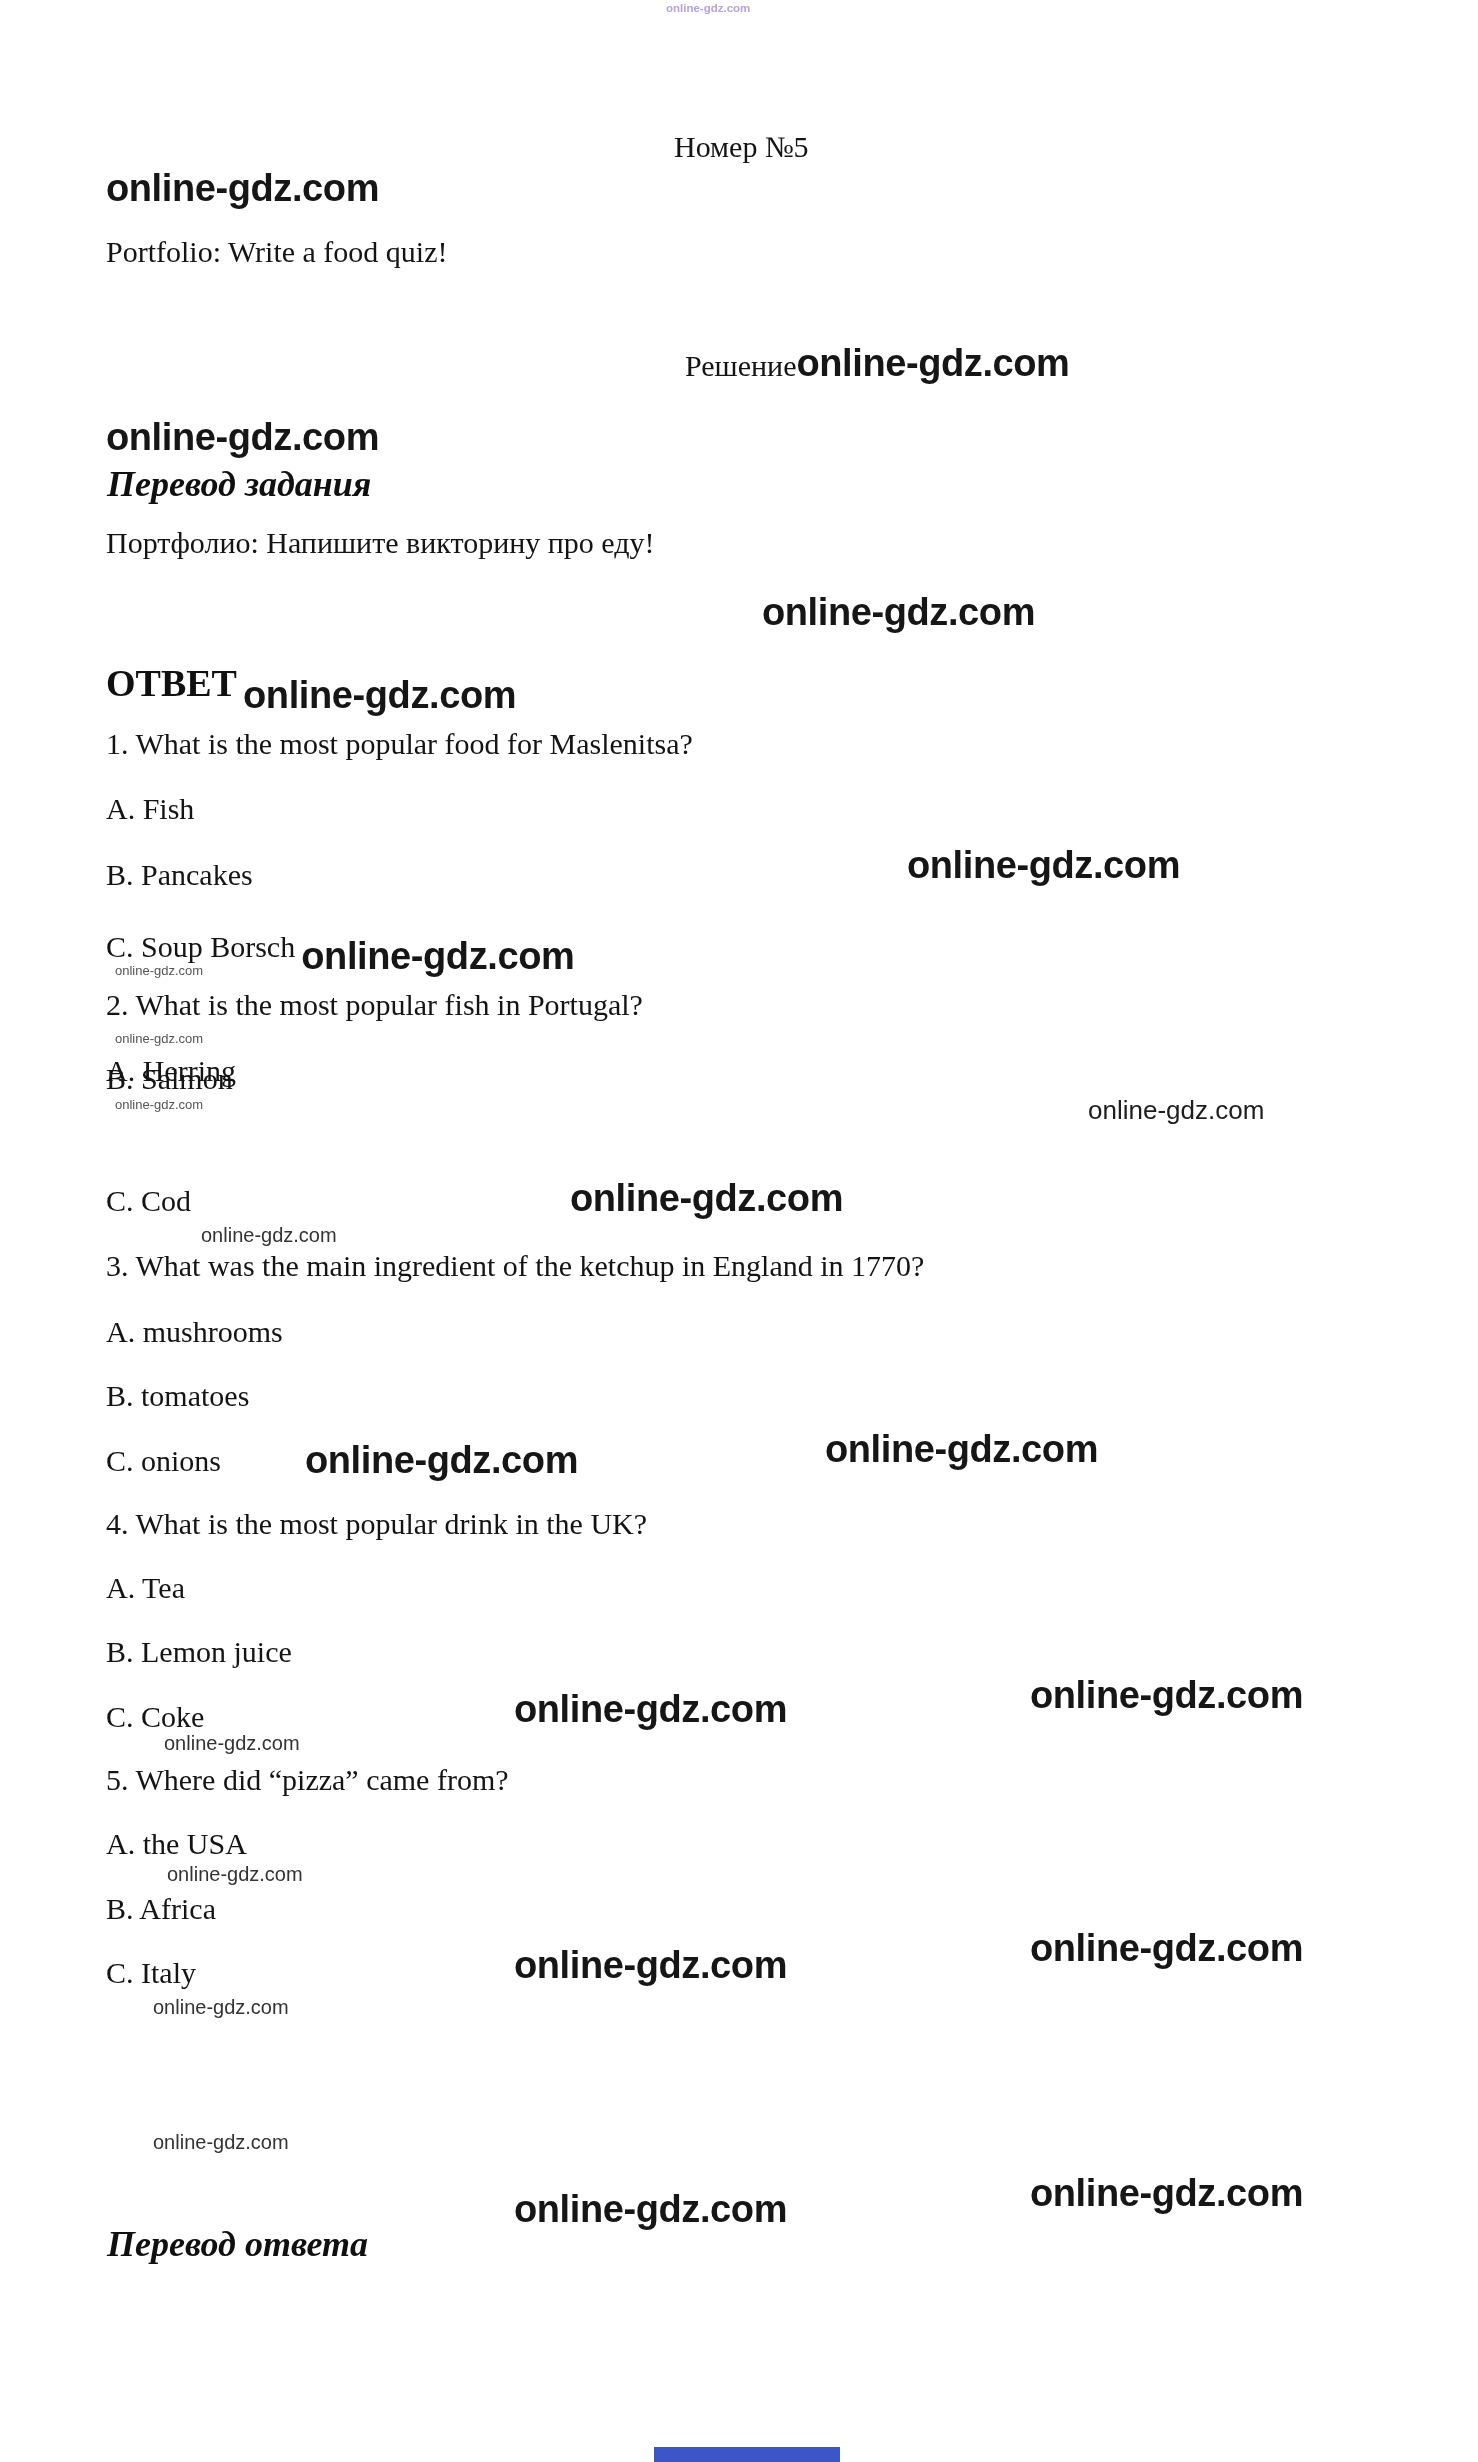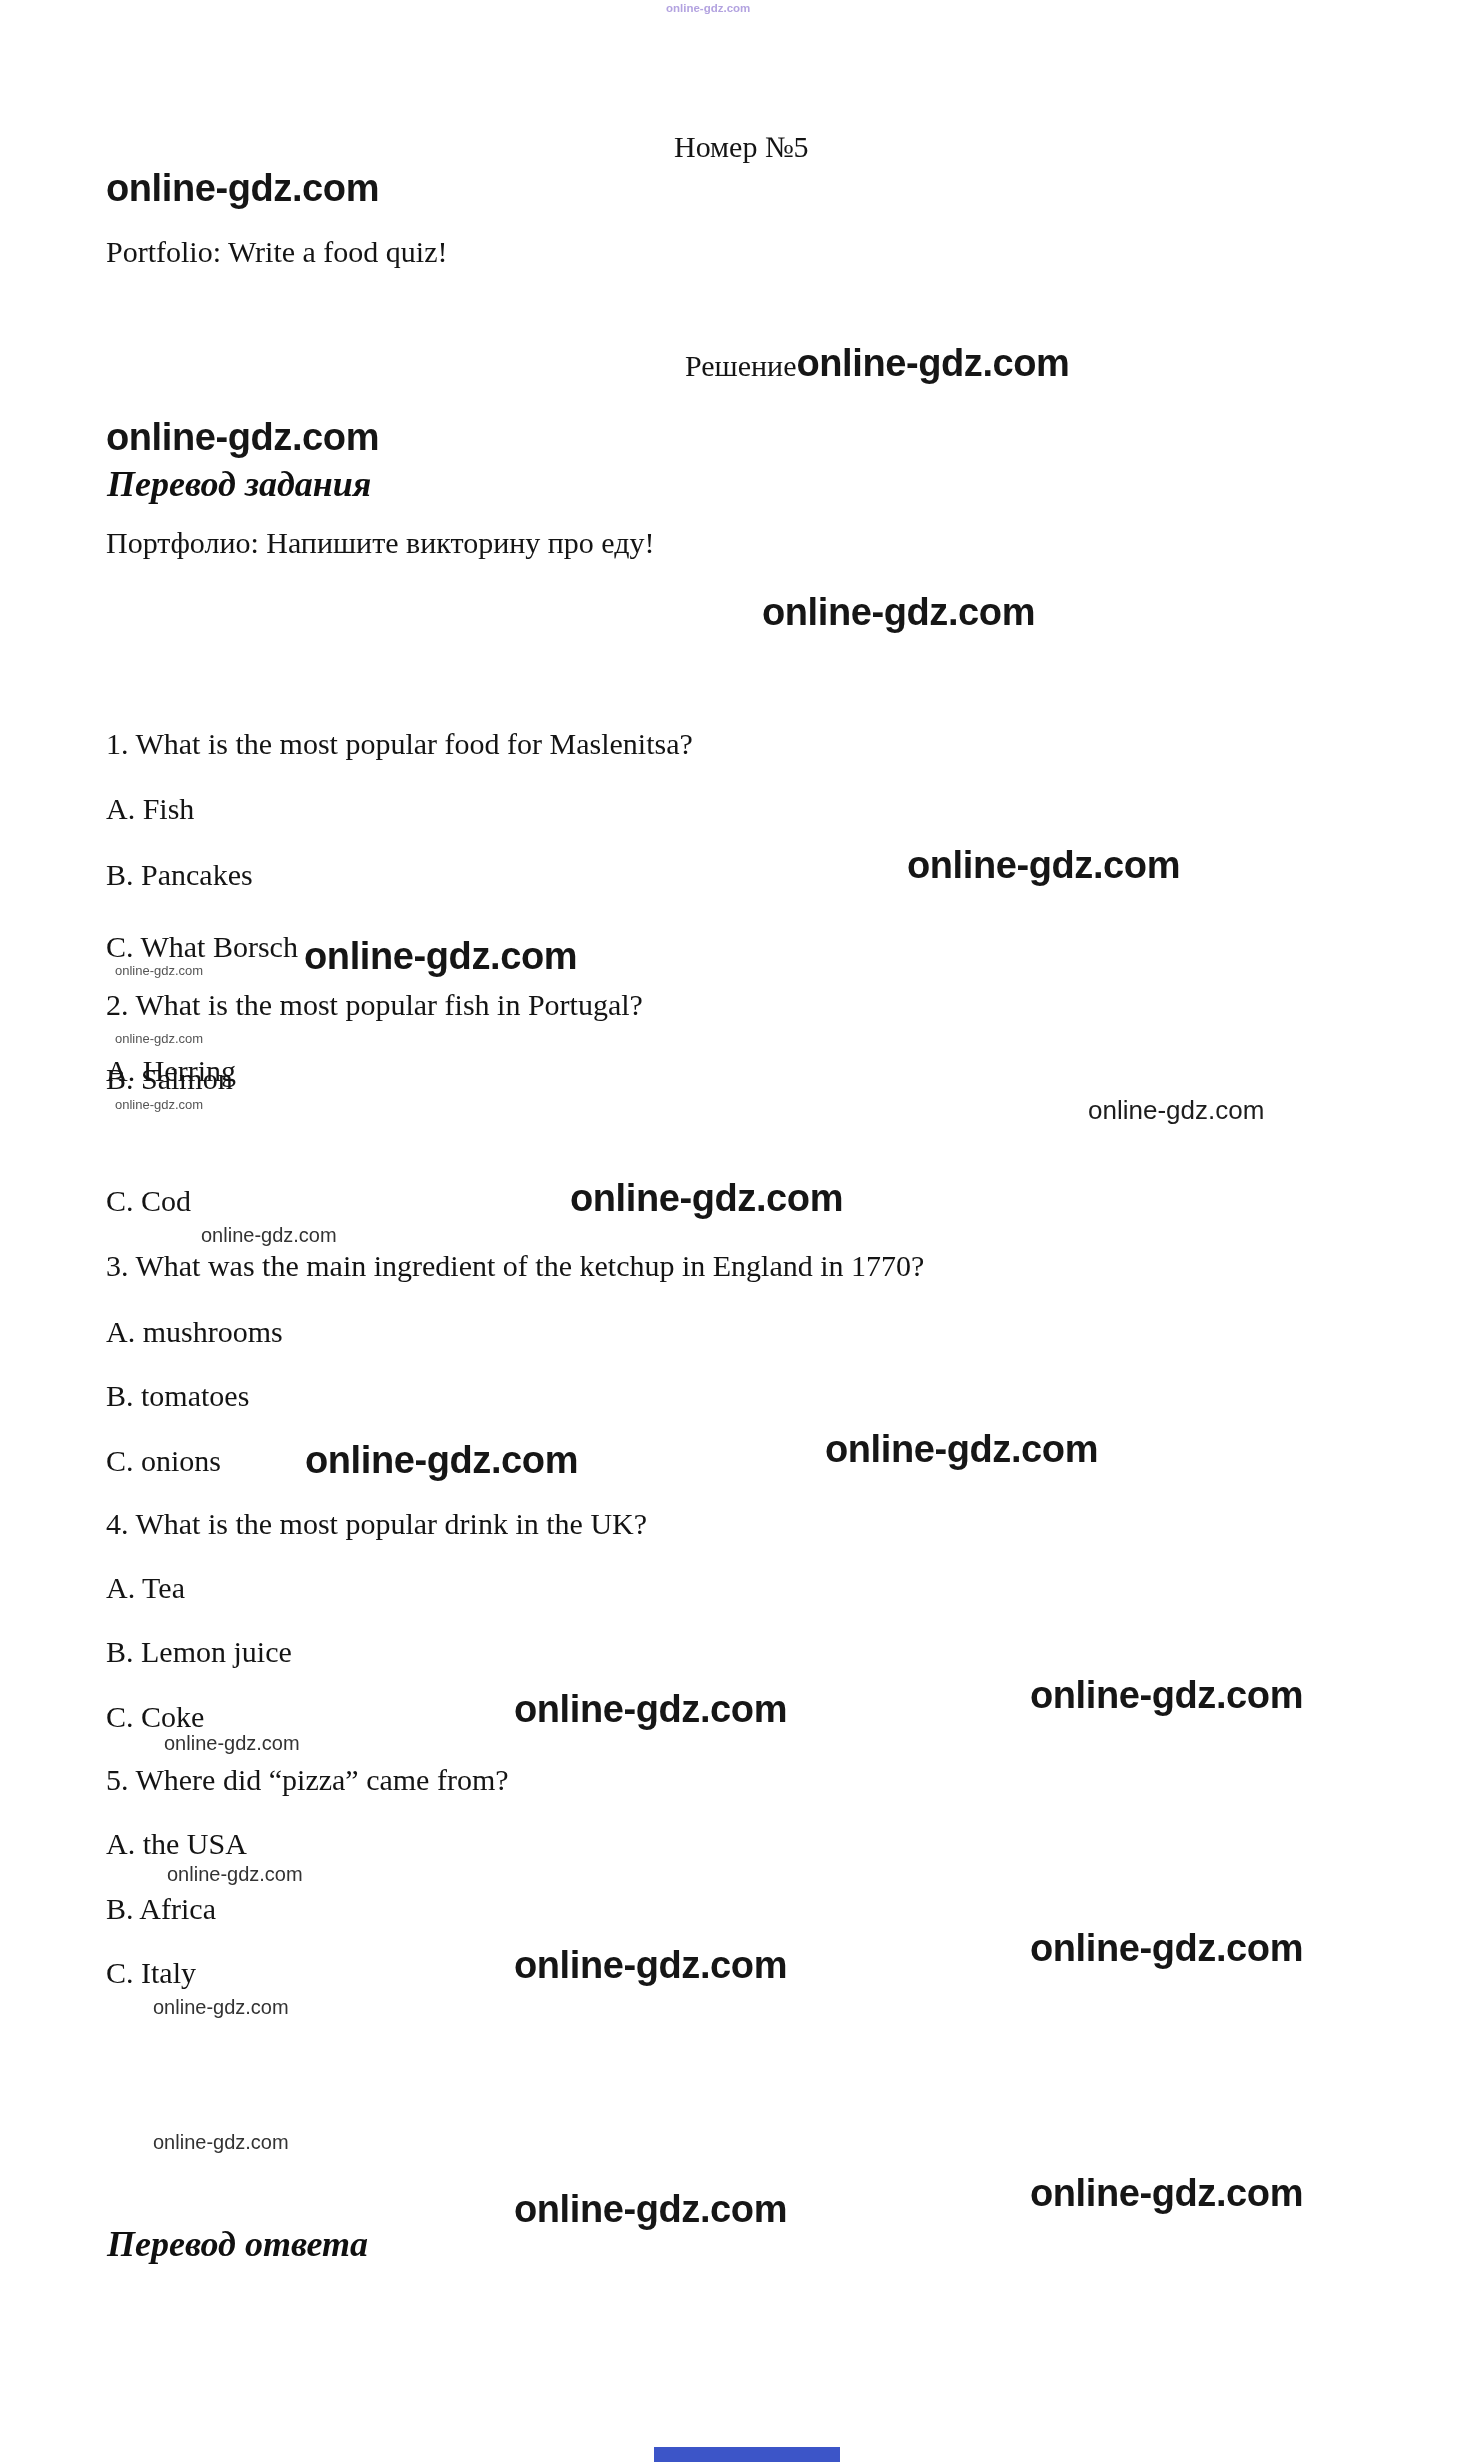--- a/index.html
+++ b/index.html
@@ -87,26 +87,27 @@
   <div class="abs serif" style="left:106px; top:235px;">Portfolio: Write a food quiz!</div>
 
   <div class="abs wm-bold" style="left:106px; top:416px;">online-gdz.com</div>
 
   <div class="abs heading-italic" style="left:107px; top:463px;">Перевод задания</div>
 
   <div class="abs serif" style="left:106px; top:526px;">Портфолио: Напишите викторину про еду!</div>
 
   <div class="abs wm-bold" style="left:762px; top:591px;">online-gdz.com</div>
 
+  <div class="abs" style="left:106px; top:661px;"><span class="serif-bold">ОТВЕТ</span><span class="wm-bold inline-wm-drop">online-gdz.com</span></div>
 
   <div class="abs serif" style="left:106px; top:727px;">1. What is the most popular food for Maslenitsa?</div>
   <div class="abs serif" style="left:106px; top:792px;">A. Fish</div>
   <div class="abs serif" style="left:106px; top:858px;">B. Pancakes</div>
   <div class="abs wm-bold" style="left:907px; top:844px;">online-gdz.com</div>
-  <div class="abs" style="left:106px; top:923px;"><span class="serif">C. What Borsch</span><span class="wm-bold inline-wm-drop">online-gdz.com</span></div>
+  <div class="abs" style="left:106px; top:923px;"><span class="serif">C. Soup Borsch</span><span class="wm-bold inline-wm-drop">online-gdz.com</span></div>
 
   <div class="abs wm-tiny" style="left:115px; top:963px;">online-gdz.com</div>
   <div class="abs serif" style="left:106px; top:988px;">2. What is the most popular fish in Portugal?</div>
   <div class="abs wm-tiny" style="left:115px; top:1031px;">online-gdz.com</div>
   <div class="abs serif" style="left:106px; top:1054px;">A. Herring</div>
   <div class="abs wm-tiny" style="left:115px; top:1097px;">online-gdz.com</div>
   <div class="abs wm-regular" style="left:1088px; top:1095px;">online-gdz.com</div>
   <div class="abs serif" style="left:106px; top:1062px;">B. Salmon</div>
   <div class="abs serif" style="left:106px; top:1184px;">C. Cod</div>
   <div class="abs wm-bold" style="left:570px; top:1177px;">online-gdz.com</div>

